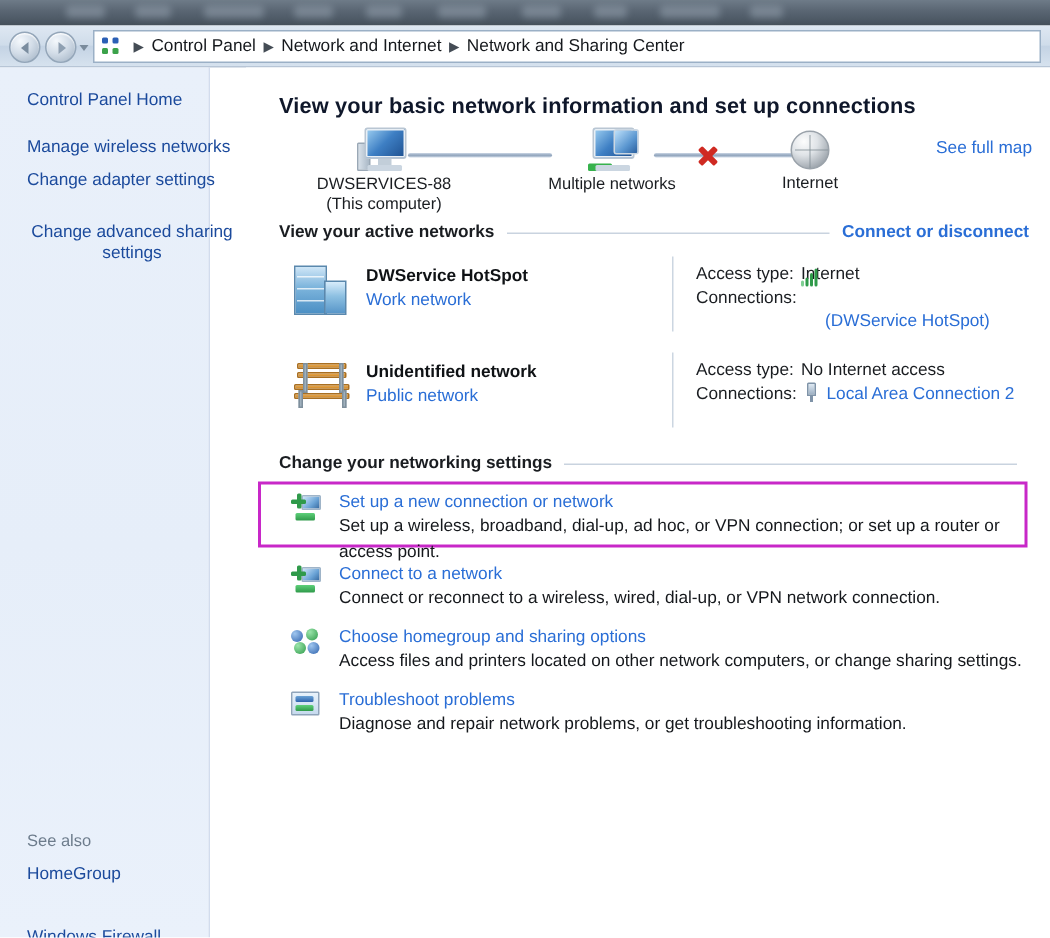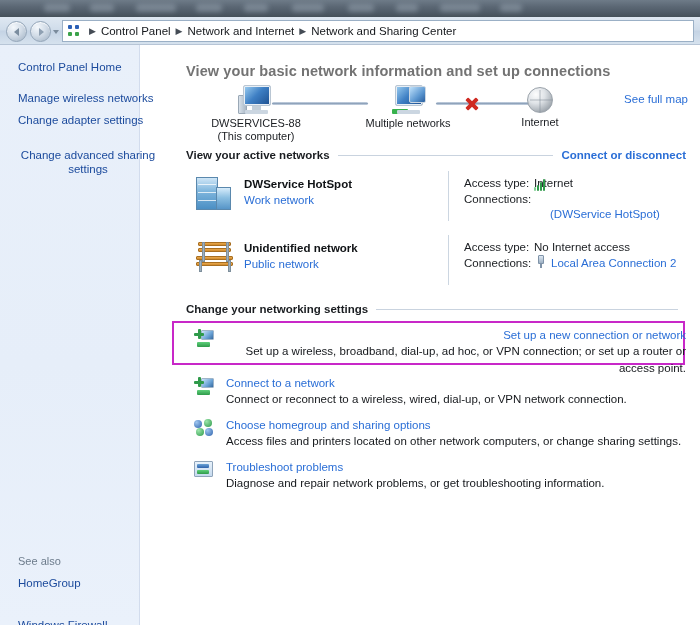--- a/index.html
+++ b/index.html
@@ -86,21 +86,21 @@
     font-size: 11px; color: #6d7c8c;
   }
 
   
   .main {
     position: absolute; left: 164px; top: 45px; width: 536px; height: 580px;
     background: #ffffff;
   }
   .page-title {
     position: absolute; left: 22px; top: 18px;
-    font-size: 14.5px; color: #737373; font-weight: 600; letter-spacing: .1px;
+    font-size: 14.5px; color: #0f172a; font-weight: 600; letter-spacing: .1px;
   }
 
   
   .map { position: absolute; left: 0; top: 40px; width: 536px; height: 58px; }
   .map-node { position: absolute; text-align: center; }
   .map-label { font-size: 11px; color: #1a1d21; line-height: 13px; white-space: nowrap; }
   .map-line {
     position: absolute; height: 3px;
     background: linear-gradient(180deg,#cdd8e6 0%,#8fa3bb 50%,#cdd8e6 100%);
     border-radius: 2px;
@@ -452,21 +452,21 @@
 
     <div class="sect" style="top:258px;">
       <div class="sect-head">
         <span>Change your networking settings</span>
         <span class="rule"></span>
       </div>
     </div>
 
     <div class="highlight-box" style="top:276px; height:44px;"></div>
 
-    <div class="setrow" style="top:282px;text-align:right;">
+    <div class="setrow" style="top:282px;">
       <div class="sicon">
         <div class="ic-newconn">
             <div class="m"></div>
             <div class="cordbar"></div>
             <div class="plus"></div>
           </div>
       </div>
       <div class="set-title">Set up a new connection or network</div>
       <div class="set-desc">Set up a wireless, broadband, dial-up, ad hoc, or VPN connection; or set up a router or access point.</div>
     </div>

